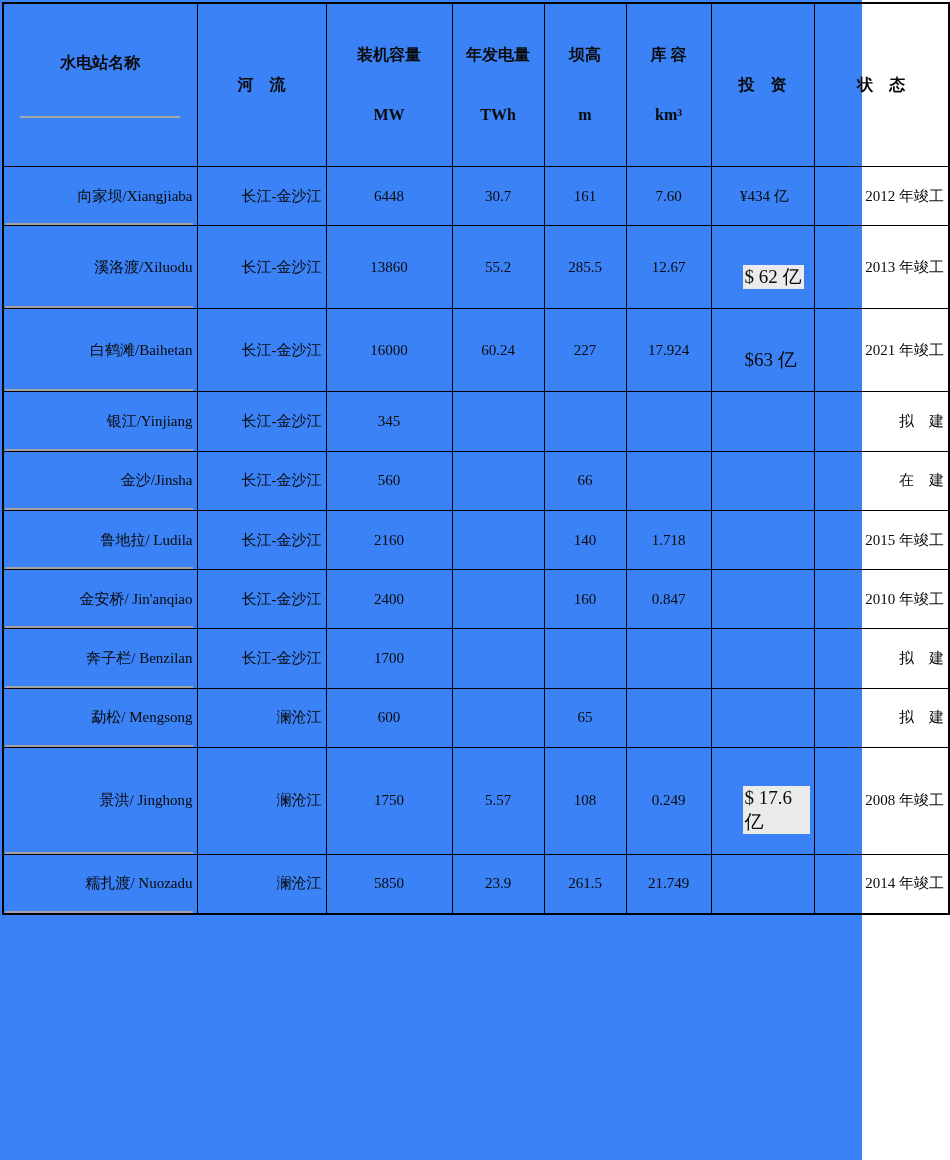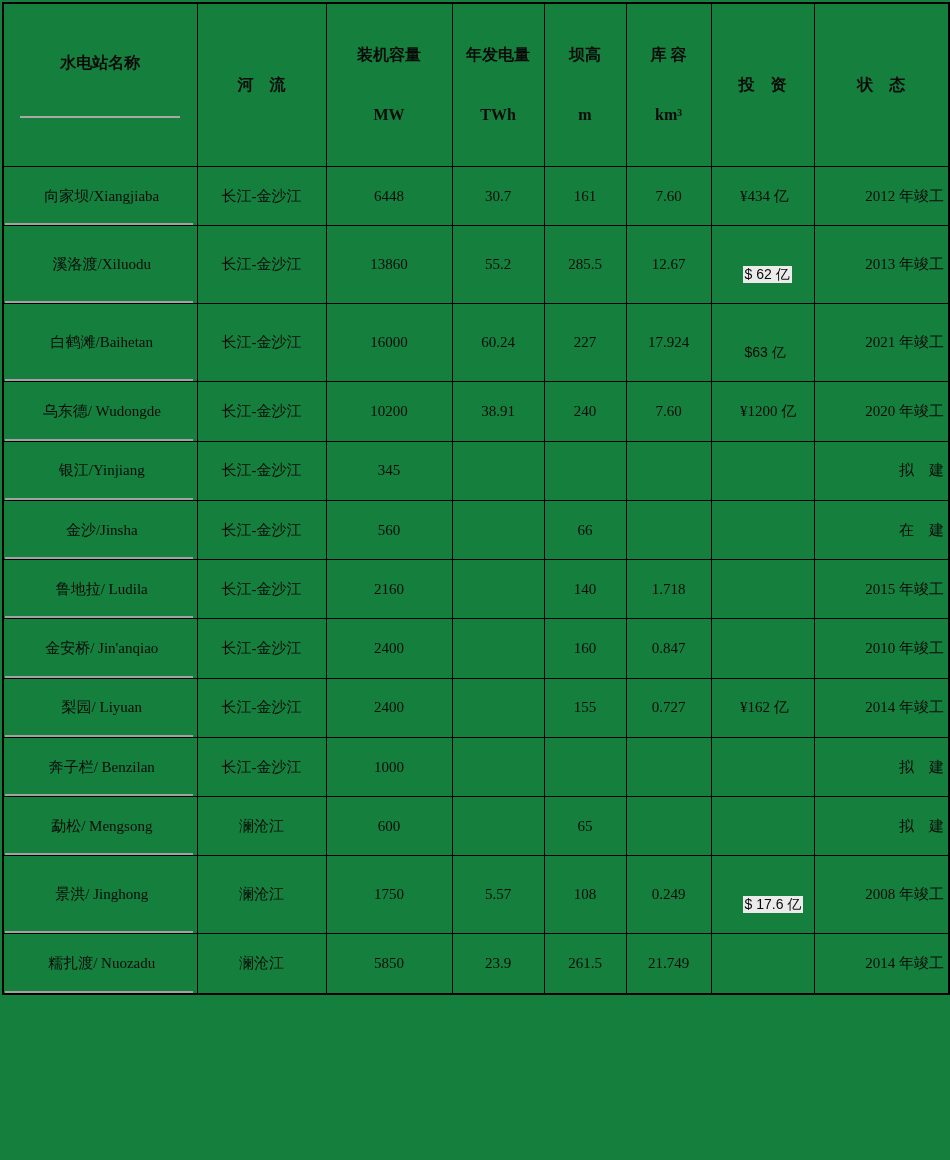--- a/index.html
+++ b/index.html
@@ -3,24 +3,24 @@
 <meta charset="utf-8">
 <style>
   * { margin: 0; padding: 0; box-sizing: border-box; }
   html, body {
     background: #ffffff;
     width: 950px;
     font-family: "Liberation Serif", "DejaVu Serif", serif;
     color: #0a0a0a;
   }
   .page {
-    width: 950px;
+    width: 862px;
     height: 1160px;
     padding: 2px 2px 0 2px;
-    background: #15803d;
+    background: #3b82f6;
   }
   table.hydro {
     width: 946px;
     border-collapse: collapse;
     table-layout: fixed;
     border: 2px solid #000;
   }
   col.c1 { width: 194px; }
   col.c2 { width: 129px; }
   col.c3 { width: 126px; }
@@ -50,42 +50,42 @@
   .hdr-line2 { font-weight: bold; }
   .hdr-underline {
     display: block;
     width: 160px;
     height: 0;
     margin: 3px auto 0 auto;
     border-bottom: 2px solid #a8a8a8;
   }
 
   td.c-name {
-    text-align: center;
+    text-align: right;
     padding-left: 7px;
     position: relative;
   }
   
   td.c-name::after {
     content: "";
     position: absolute;
     left: 1px;
     right: 4px;
     bottom: 0px;
     height: 2px;
     background: #a2a2a2;
   }
-  td.c-river { text-align: center; }
+  td.c-river { text-align: right; }
   td.c-num { text-align: center; }
   td.c-inv { text-align: left; }
   td.c-status { text-align: right; }
 
   .inv-val { display: inline-block; padding: 0 2px; }
   .inv-val.hl { background: #ebebeb; }
-  .inv-val.sans { font-family: Liberation Sans, sans-serif; font-size: 14px; margin-left: 27px; }
+  .inv-val.sans { font-family: Liberation Serif, serif; font-size: 19px; margin-left: 27px; }
 </style>
 </head>
 <body>
 
 <div class="page">
   <table class="hydro">
     <colgroup>
       <col class="c1">
         <col class="c2">
         <col class="c3">
@@ -159,32 +159,20 @@
     <td class="c-num">16000</td>
     <td class="c-num">60.24</td>
     <td class="c-num">227</td>
     <td class="c-num">17.924</td>
     <td class="c-inv">
       <span class="inv-val sans">$63 亿</span>
     </td>
     <td class="c-status">2021 年竣工</td>
   </tr>
         <tr>
-    <td class="c-name">乌东德/ Wudongde</td>
-    <td class="c-river">长江-金沙江</td>
-    <td class="c-num">10200</td>
-    <td class="c-num">38.91</td>
-    <td class="c-num">240</td>
-    <td class="c-num">7.60</td>
-    <td class="c-inv">
-      <span class="inv-val">¥1200 亿</span>
-    </td>
-    <td class="c-status">2020 年竣工</td>
-  </tr>
-        <tr>
     <td class="c-name">银江/Yinjiang</td>
     <td class="c-river">长江-金沙江</td>
     <td class="c-num">345</td>
     <td class="c-num"></td>
     <td class="c-num"></td>
     <td class="c-num"></td>
     <td class="c-inv">
       
     </td>
     <td class="c-status">拟　建</td>
@@ -219,35 +207,23 @@
     <td class="c-num">2400</td>
     <td class="c-num"></td>
     <td class="c-num">160</td>
     <td class="c-num">0.847</td>
     <td class="c-inv">
       
     </td>
     <td class="c-status">2010 年竣工</td>
   </tr>
         <tr>
-    <td class="c-name">梨园/ Liyuan</td>
-    <td class="c-river">长江-金沙江</td>
-    <td class="c-num">2400</td>
-    <td class="c-num"></td>
-    <td class="c-num">155</td>
-    <td class="c-num">0.727</td>
-    <td class="c-inv">
-      <span class="inv-val">¥162 亿</span>
-    </td>
-    <td class="c-status">2014 年竣工</td>
-  </tr>
-        <tr>
     <td class="c-name">奔子栏/ Benzilan</td>
     <td class="c-river">长江-金沙江</td>
-    <td class="c-num">1000</td>
+    <td class="c-num">1700</td>
     <td class="c-num"></td>
     <td class="c-num"></td>
     <td class="c-num"></td>
     <td class="c-inv">
       
     </td>
     <td class="c-status">拟　建</td>
   </tr>
         <tr>
     <td class="c-name">勐松/ Mengsong</td>

